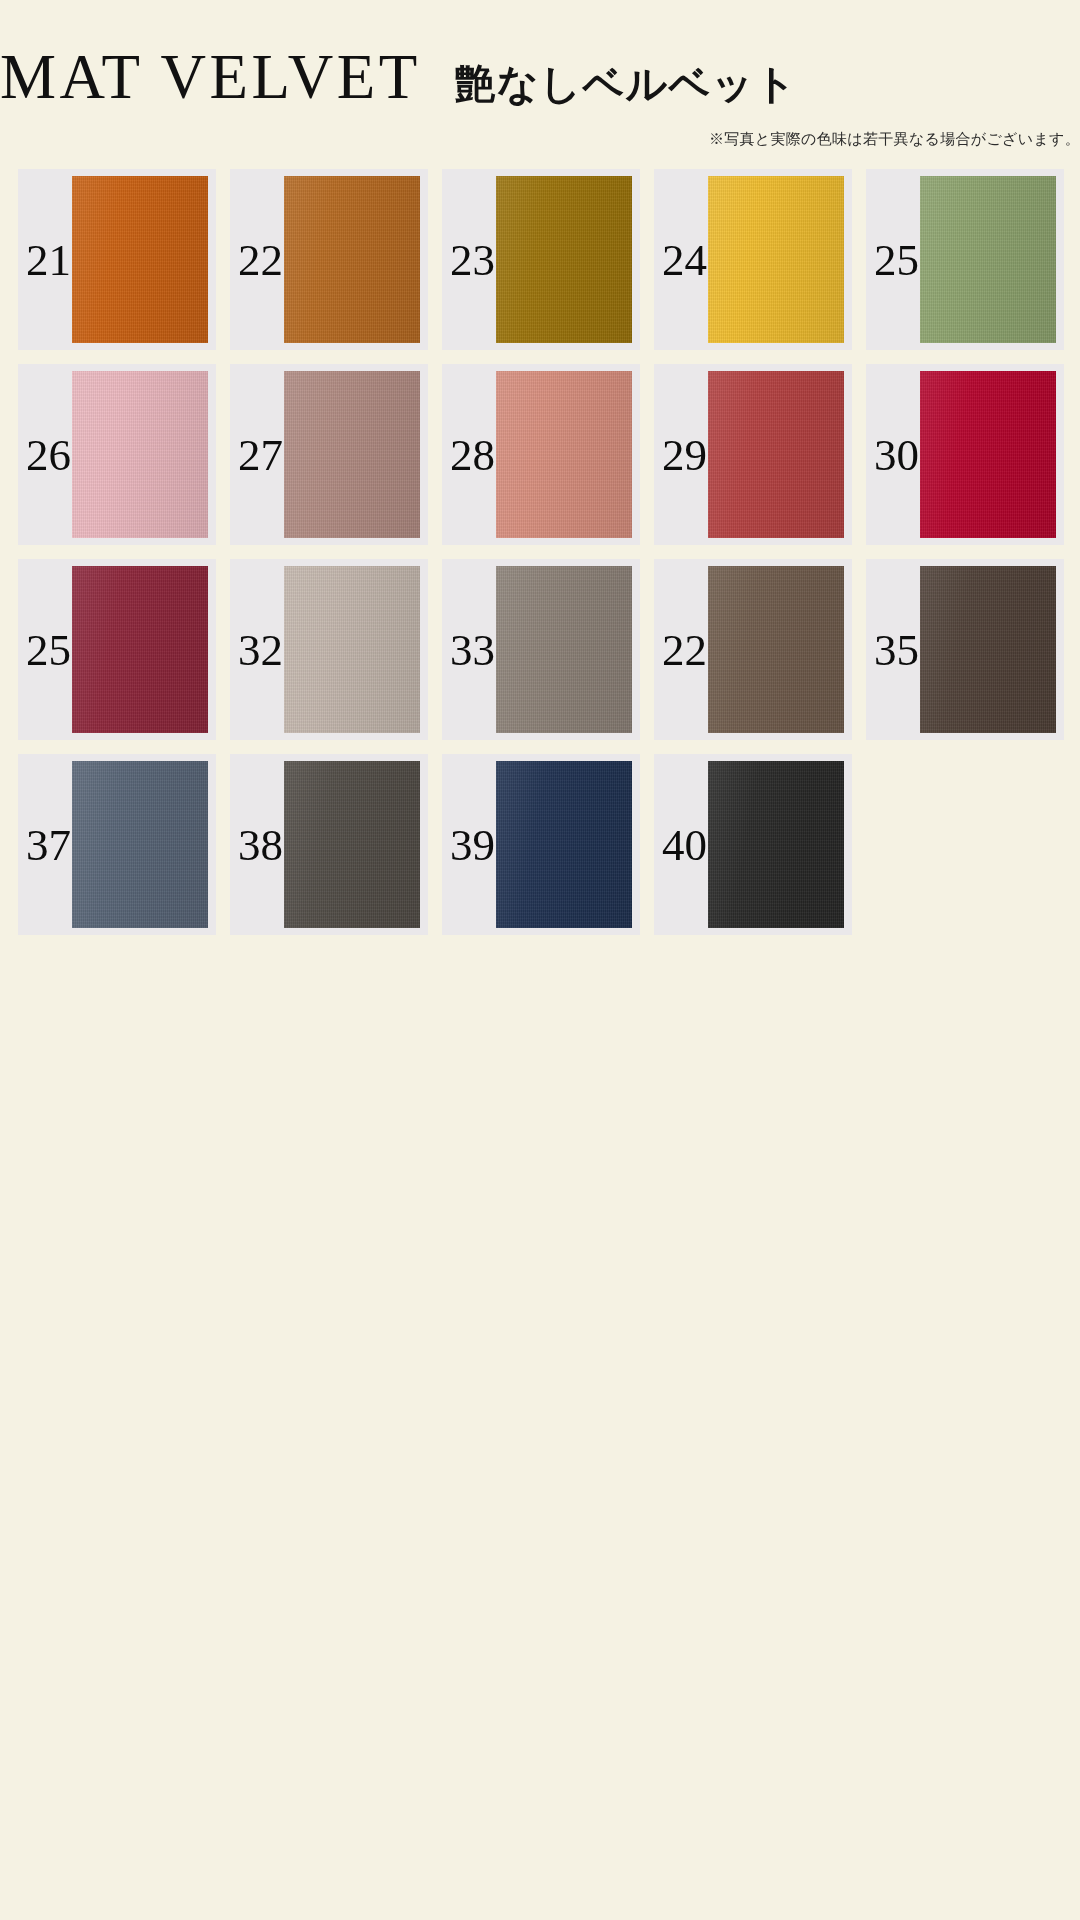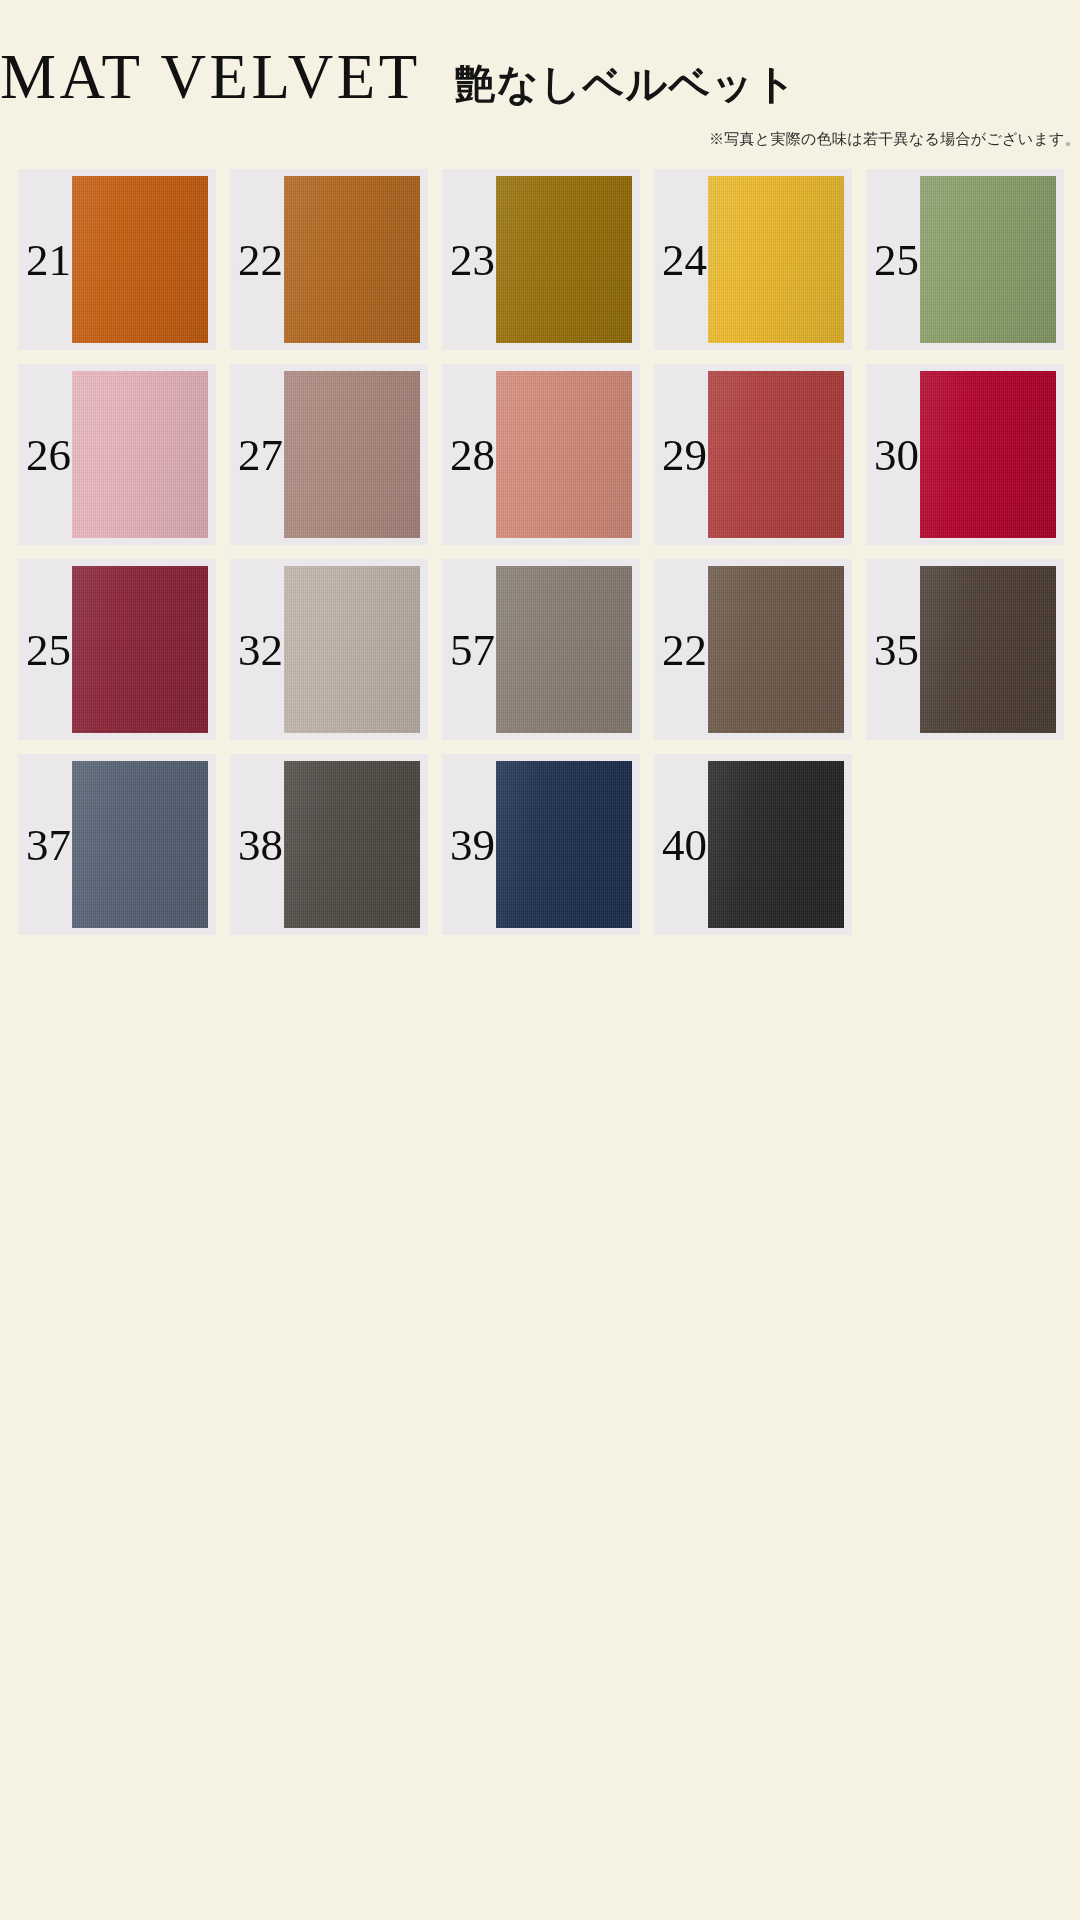--- a/index.html
+++ b/index.html
@@ -190,21 +190,21 @@
       <div class="swatch-card">
         <div class="swatch-color" style="background-color: rgb(140, 36, 57);"></div>
         <div class="swatch-number">25</div>
       </div>
       <div class="swatch-card">
         <div class="swatch-color" style="background-color: rgb(195, 182, 172);"></div>
         <div class="swatch-number">32</div>
       </div>
       <div class="swatch-card">
         <div class="swatch-color" style="background-color: rgb(139, 128, 118);"></div>
-        <div class="swatch-number">57</div>
+        <div class="swatch-number">33</div>
       </div>
       <div class="swatch-card">
         <div class="swatch-color" style="background-color: rgb(110, 90, 74);"></div>
         <div class="swatch-number">22</div>
       </div>
       <div class="swatch-card">
         <div class="swatch-color" style="background-color: rgb(78, 63, 54);"></div>
         <div class="swatch-number">35</div>
       </div>
       <div class="swatch-card">

